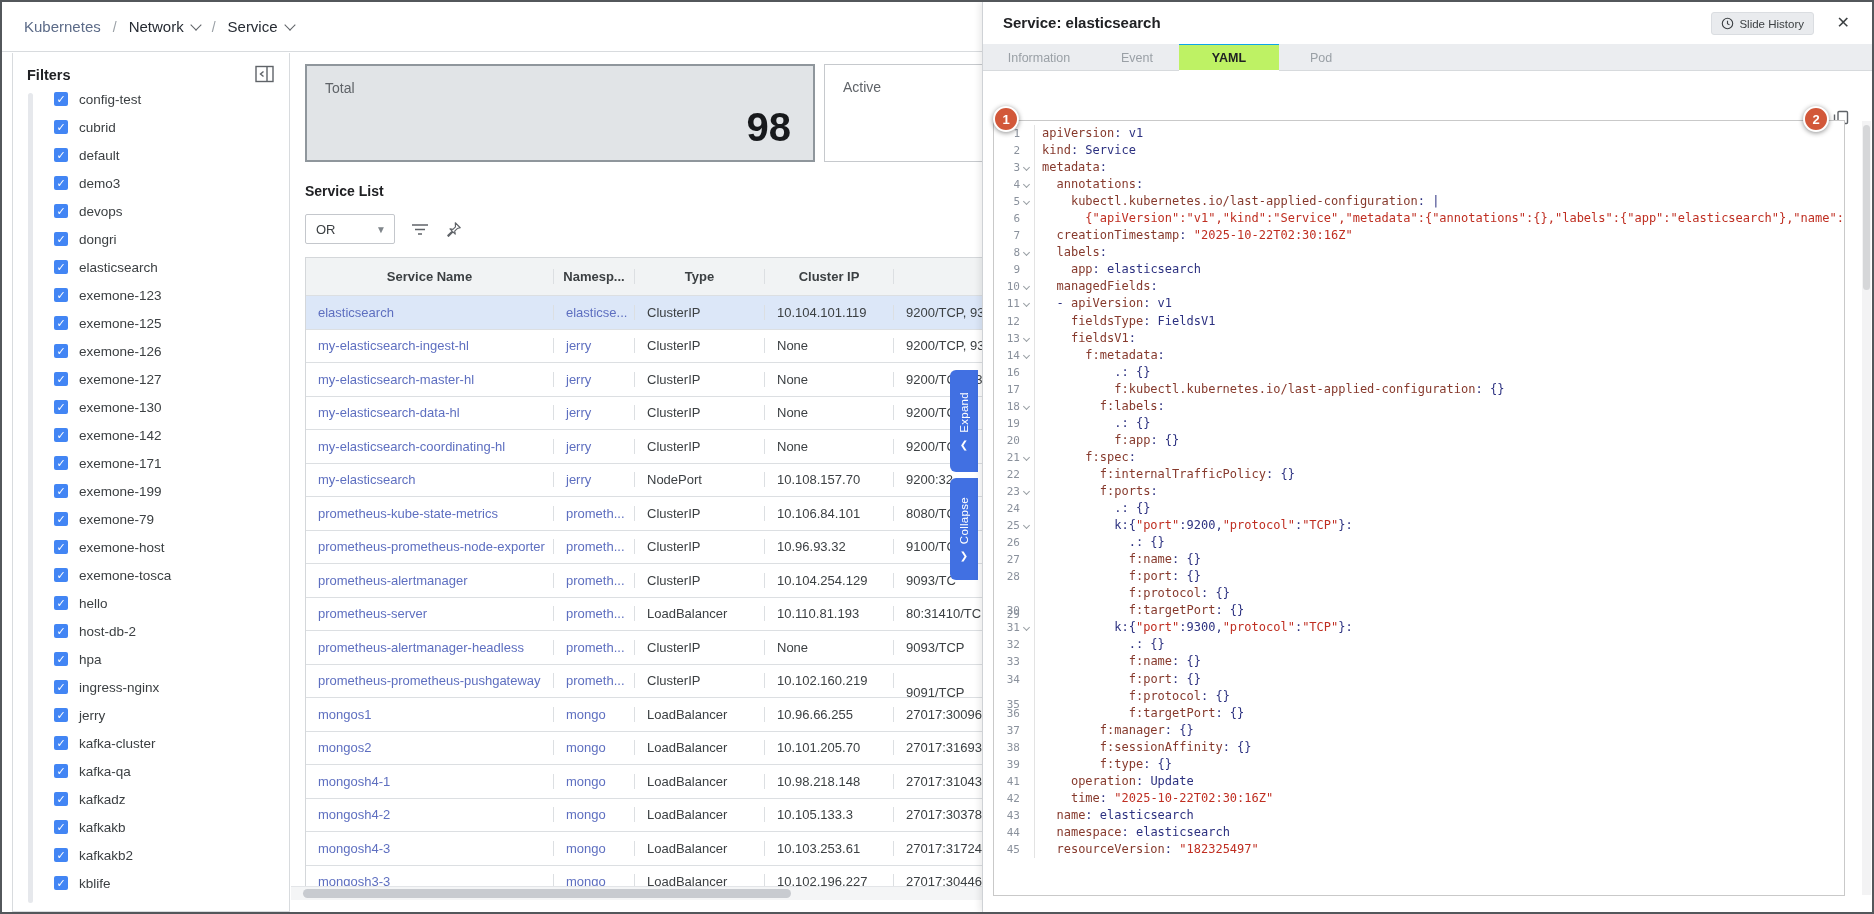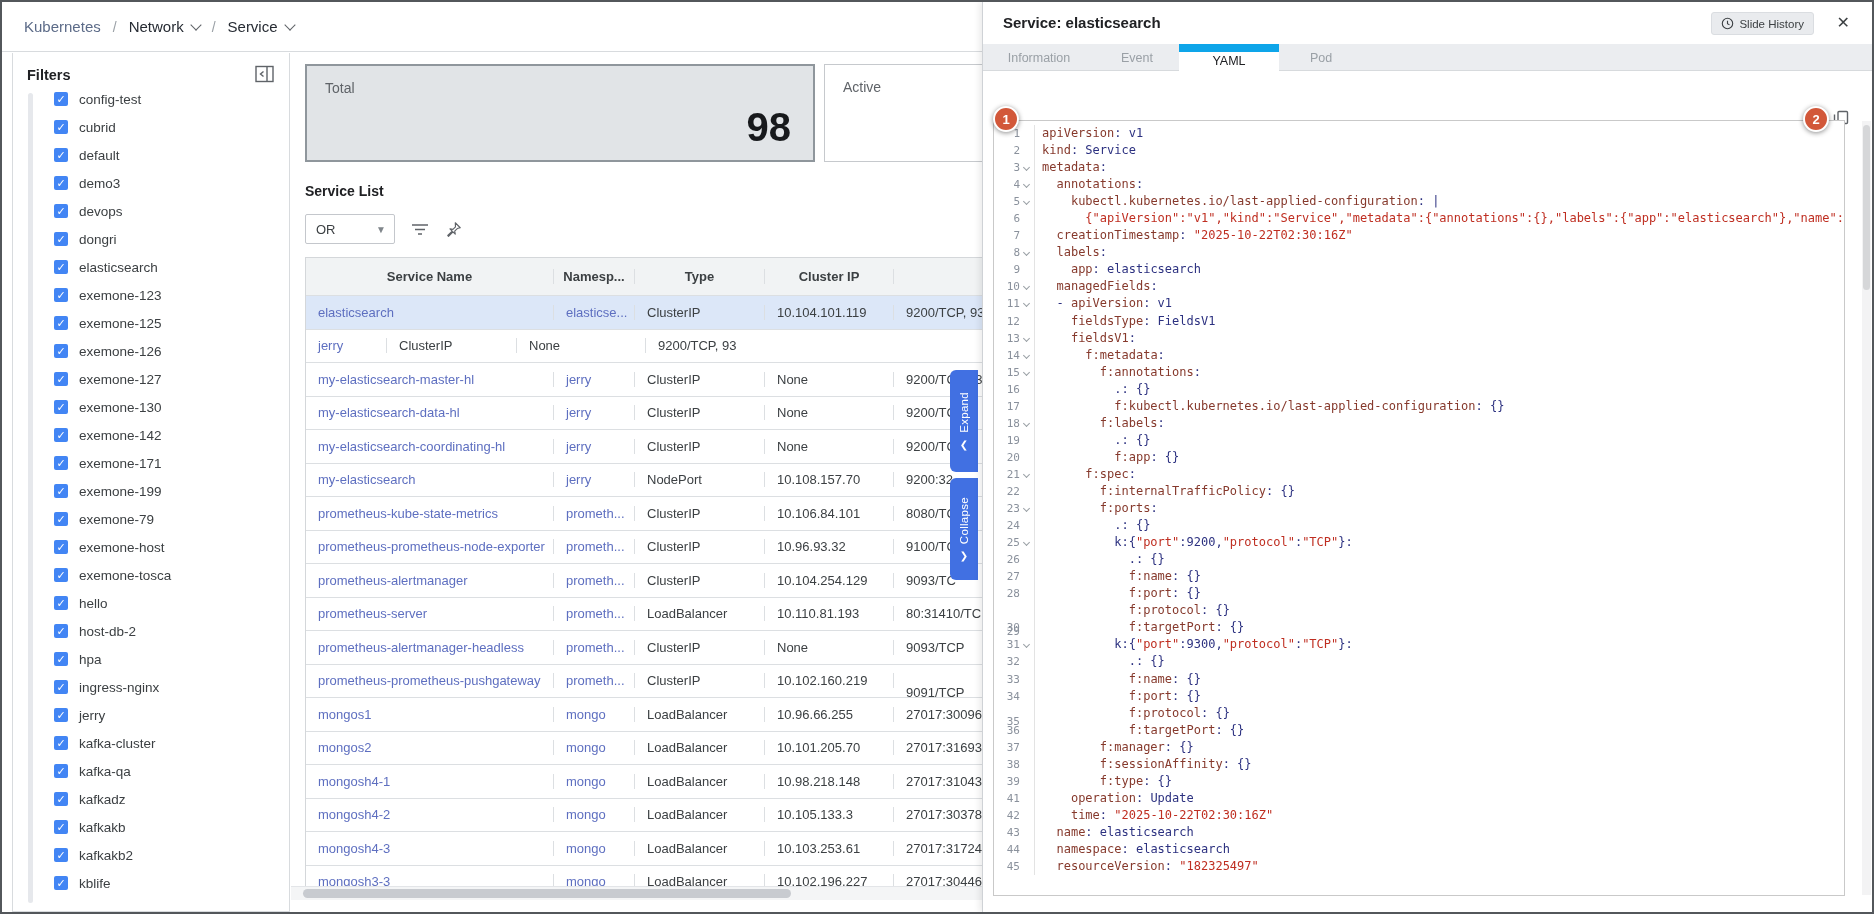--- a/index.html
+++ b/index.html
@@ -57,21 +57,21 @@
   .vtab.collapse { top:476px; }
 
   
   .panel { position:absolute; left:980px; top:0; width:890px; height:910px; background:#fff; border-left:1px solid #cfd2d6; box-shadow:-3px 0 6px rgba(0,0,0,.08); z-index:10; }
   .panel-head { position:absolute; left:0; top:0; width:100%; height:42px; background:#fff; }
   .panel-title { position:absolute; left:20px; top:12px; font-size:15px; font-weight:bold; color:#202124; }
   .hist-btn { position:absolute; right:58px; top:10px; height:23px; background:#e9ebee; border:1px solid #dadde1; border-radius:3px; display:flex; align-items:center; gap:5px; padding:0 9px; font-size:11.5px; color:#3c4043; cursor:pointer; }
   .close-x { position:absolute; right:22px; top:11px; font-size:16px; color:#3c4043; cursor:pointer; }
   .tabbar { position:absolute; left:0; top:42px; width:100%; height:27px; background:#ebedf0; border-bottom:1px solid #d7dadd; display:flex; }
   .tab { height:27px; display:flex; align-items:center; justify-content:center; font-size:12.5px; color:#9aa0a6; cursor:pointer; }
-  .tab.active { background:#ffffff; border-top:8px solid #0ea5e9; color:#202124; font-weight:normal; border-bottom:1px solid #fff; }
+  .tab.active { background:#bef264; border-top:1px solid #0ea5e9; color:#202124; font-weight:bold; border-bottom:1px solid #fff; }
 
   .badge { position:absolute; width:26px; height:26px; border-radius:50%; background:#d2583a; border:2px solid #fff; box-shadow:0 1px 5px rgba(0,0,0,.45); color:#fff; font-size:13px; font-weight:bold; display:flex; align-items:center; justify-content:center; z-index:12; }
   .badge.b1 { left:10px; top:104px; }
   .badge.b2 { left:820px; top:104px; }
   .copy-btn { position:absolute; left:850px; top:108px; cursor:pointer; }
 
   .codebox { position:absolute; left:10px; top:118px; width:852px; height:776px; border:1px solid #c9c9c9; background:#fff; overflow:hidden; font-family:"DejaVu Sans Mono", monospace; }
   .yline { display:flex; height:17.06px; line-height:17.06px; }
   .ln { width:26px; flex:none; text-align:right; color:#8a919c; font-size:11px; }
   .fold { width:14px; flex:none; position:relative; }
@@ -273,20 +273,21 @@
         </div>
       <div id="tbody">
           <div class="trow sel">
             <div class="tcell link" style="width: 248px; flex: 0 0 auto;">elasticsearch</div>
             <div class="tcell link" style="width: 81px; flex: 0 0 auto;">elasticse...</div>
             <div class="tcell" style="width: 130px; flex: 0 0 auto;">ClusterIP</div>
             <div class="tcell" style="width: 129px; flex: 0 0 auto;">10.104.101.119</div>
             <div class="tcell" style="width: 120px; flex: 0 0 auto;">9200/TCP, 93</div>
           </div>
           <div class="trow">
+            <div class="tcell link" style="width: 248px; flex: 0 0 auto;">my-elasticsearch-ingest-hl</div>
             <div class="tcell link" style="width: 81px; flex: 0 0 auto;">jerry</div>
             <div class="tcell" style="width: 130px; flex: 0 0 auto;">ClusterIP</div>
             <div class="tcell" style="width: 129px; flex: 0 0 auto;">None</div>
             <div class="tcell" style="width: 120px; flex: 0 0 auto;">9200/TCP, 93</div>
           </div>
           <div class="trow">
             <div class="tcell link" style="width: 248px; flex: 0 0 auto;">my-elasticsearch-master-hl</div>
             <div class="tcell link" style="width: 81px; flex: 0 0 auto;">jerry</div>
             <div class="tcell" style="width: 130px; flex: 0 0 auto;">ClusterIP</div>
             <div class="tcell" style="width: 129px; flex: 0 0 auto;">None</div>
@@ -537,28 +538,20 @@
         </div>
         <div class="yline">
           <div class="ln" style="display: block;">14</div>
           <div class="fold">
             <span class="fc"></span>
           </div>
           <div class="gut-sep"></div>
           <div class="ycode"><span class="tk-v">      </span><span class="tk-k">f:metadata</span><span class="tk-v">:</span></div>
         </div>
         <div class="yline">
-          <div class="ln" style="display: block;">15</div>
-          <div class="fold">
-            <span class="fc"></span>
-          </div>
-          <div class="gut-sep"></div>
-          <div class="ycode"><span class="tk-v">        </span><span class="tk-k">f:annotations</span><span class="tk-v">:</span></div>
-        </div>
-        <div class="yline">
           <div class="ln" style="display: block;">16</div>
           <div class="fold"></div>
           <div class="gut-sep"></div>
           <div class="ycode"><span class="tk-v">          .: {}</span></div>
         </div>
         <div class="yline">
           <div class="ln" style="display: block;">17</div>
           <div class="fold"></div>
           <div class="gut-sep"></div>
           <div class="ycode"><span class="tk-v">          </span><span class="tk-k">f:kubectl.kubernetes.io/last-applied-configuration</span><span class="tk-v">: {}</span></div>

